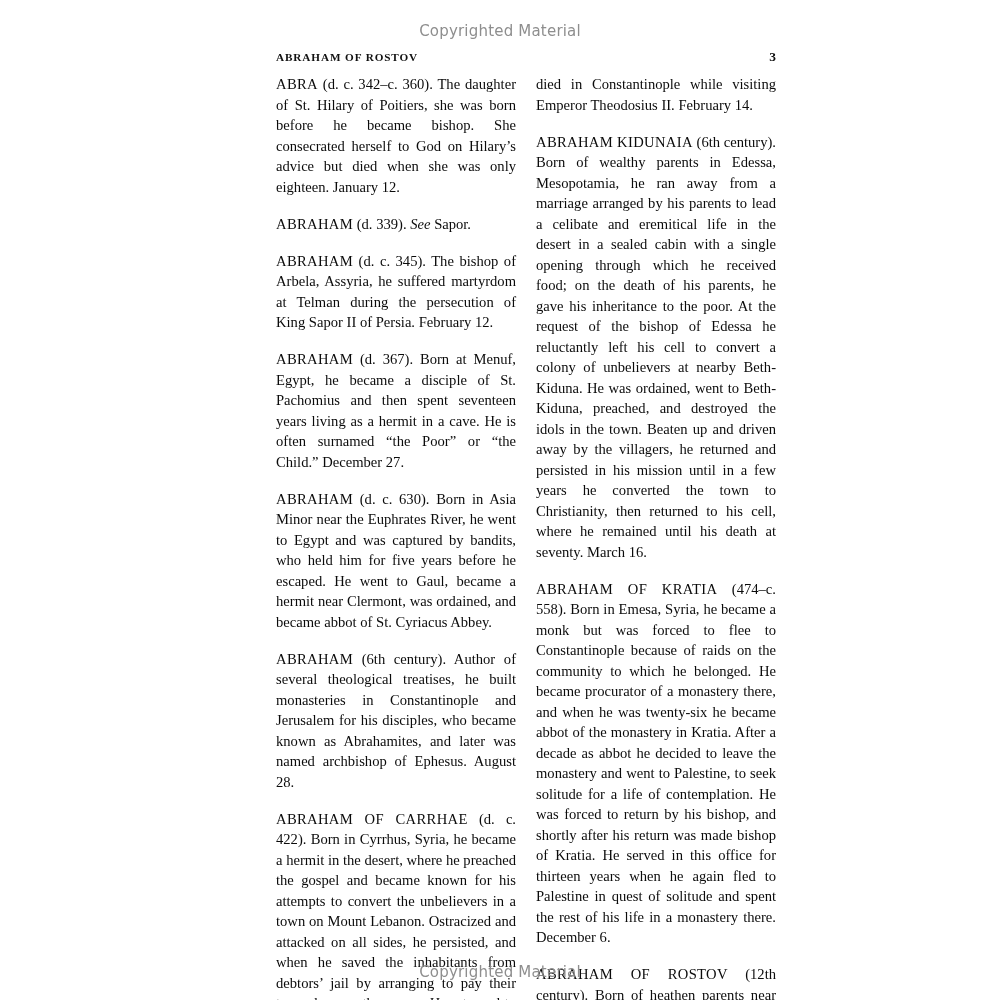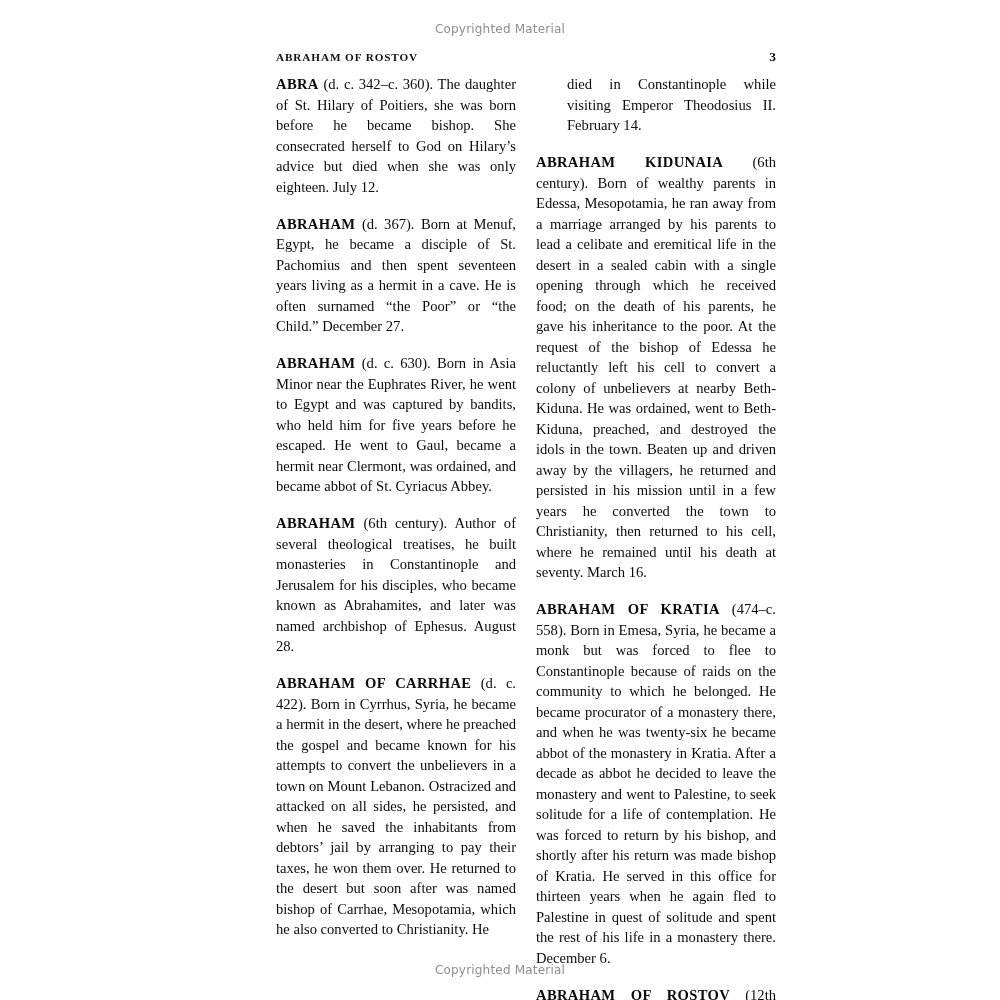--- a/index.html
+++ b/index.html
@@ -26,21 +26,21 @@
     background: #ffffff;
   }
 
   
   .watermark {
     position: absolute;
     left: 0;
     width: 1000px;
     text-align: center;
     font-family: "DejaVu Sans", "Liberation Sans", sans-serif;
-    font-size: 12px;
+    font-size: 15px;
     letter-spacing: 0.2px;
     color: #8e8e8e;
     user-select: none;
   }
   .watermark-top { top: 22px; }
   .watermark-bottom { top: 963px; }
 
   
   .running-head {
     position: absolute;
@@ -89,51 +89,57 @@
     font-size: 14.6px;
     line-height: 20.5px;
     text-align: justify;
     text-justify: inter-word;
     hyphens: manual;
     color: #0b0b0b;
   }
   .entry:last-child { margin-bottom: 0; }
 
   .entry .hw {
-    font-weight: bold;
+    font-weight: normal;
     letter-spacing: 0.35px;
   }
   .entry .it {
     font-style: italic;
   }
 
   
-  .cont { margin-top: 0; margin-left: 31px; }
+  .cont { margin-top: 0; }
 </style>
 </head>
 <body>
 
 <div class="page">
 
   <div class="watermark watermark-top">Copyrighted Material</div>
 
   <div class="running-head">
     <span class="running-title">ABRAHAM OF ROSTOV</span>
     <span class="folio">3</span>
   </div>
 
   <div class="columns">
 
     <div class="col col-left">
 
       <p class="entry">
-        <span class="hw">ABRA</span><span> (d. c. 342–c. 360). The daughter of St. Hilary of Poitiers, she was born before he became bishop. She consecrated herself to God on Hilary’s advice but died when she was only eighteen. July 12.</span>
+        <span class="hw">ABRA</span><span> (d. c. 342–c. 360). The daughter of St. Hilary of Poitiers, she was born before he became bishop. She consecrated herself to God on Hilary’s advice but died when she was only eighteen. January 12.</span>
       </p>
 
+      <p class="entry">
+        <span class="hw">ABRAHAM</span><span> (d. 339). </span><span class="it">See</span><span> Sapor.</span>
+      </p>
 
+      <p class="entry">
+        <span class="hw">ABRAHAM</span><span> (d. c. 345). The bishop of Arbela, Assyria, he suffered martyrdom at Telman during the persecution of King Sapor II of Persia. February 12.</span>
+      </p>
 
       <p class="entry">
         <span class="hw">ABRAHAM</span><span> (d. 367). Born at Menuf, Egypt, he became a disciple of St. Pachomius and then spent seventeen years living as a hermit in a cave. He is often surnamed “the Poor” or “the Child.” December 27.</span>
       </p>
 
       <p class="entry">
         <span class="hw">ABRAHAM</span><span> (d. c. 630). Born in Asia Minor near the Euphrates River, he went to Egypt and was captured by bandits, who held him for five years before he escaped. He went to Gaul, became a hermit near Clermont, was ordained, and became abbot of St. Cyriacus Abbey.</span>
       </p>
 
       <p class="entry">

